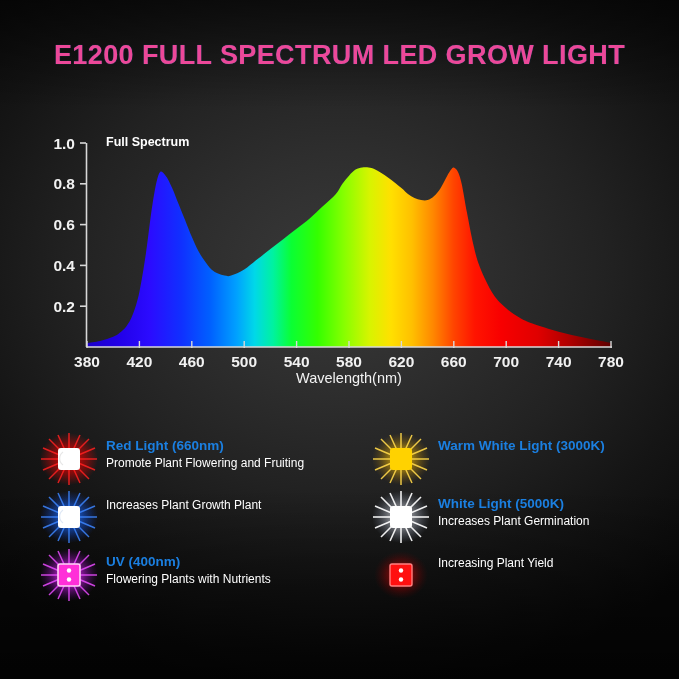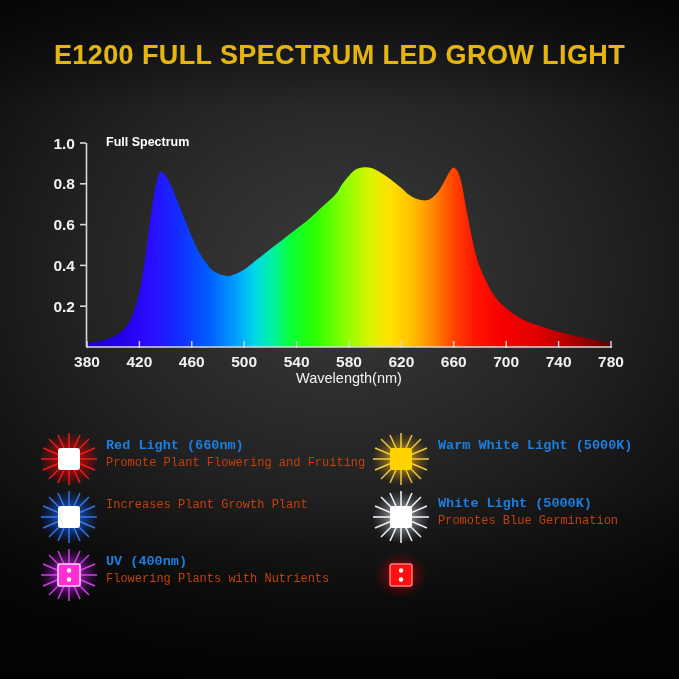--- a/index.html
+++ b/index.html
@@ -17,49 +17,49 @@
   #bg2 {
     position:absolute; inset:0;
     background:linear-gradient(180deg, rgba(0,0,0,.55) 0%, rgba(0,0,0,0) 16%, rgba(0,0,0,0) 72%, rgba(0,0,0,.65) 100%);
   }
   #root { position:absolute; inset:0; }
 
   
   .title {
     position:absolute; left:0; top:40px; width:679px;
     text-align:center;
-    color:#eab308;
+    color:#ec4899;
     font-size:27px; font-weight:bold;
     letter-spacing:.4px;
     text-shadow:0 0 1px rgba(40,140,240,.5);
   }
 
   
   #chart-wrap { position:absolute; left:0; top:0; width:679px; height:679px; }
   .chart-svg { position:absolute; left:0; top:0; }
   .axis-tick-label { fill:#f2f2f2; font-size:15.5px; font-family:"Liberation Sans",sans-serif; font-weight:bold; }
   .axis-title { fill:#f2f2f2; font-size:14.5px; font-family:"Liberation Sans",sans-serif; }
   .plot-label { fill:#ffffff; font-size:12.5px; font-family:"Liberation Sans",sans-serif; font-weight:bold; }
 
   
-  .legend { position:absolute; left:0; top:432px; width:537px; height:190px;font-family:Liberation Mono, monospace; }
+  .legend { position:absolute; left:0; top:432px; width:537px; height:190px; }
   .leg-col { position:absolute; top:0; width:320px; }
   .leg-col.left  { left:38px; }
   .leg-col.right { left:370px; }
   .leg-item { position:relative; height:54px; margin-bottom:4px; }
   .leg-icon-box {
     position:absolute; left:0; top:0; width:62px; height:54px;
   }
   .leg-text { position:absolute; left:68px; top:6px; }
   .leg-title {
     color:#1b7fe0; font-size:13.5px; font-weight:bold; line-height:16px;
     white-space:nowrap;
   }
   .leg-sub {
-    color:#c2410c; font-size:12px; line-height:16px; margin-top:1px;
+    color:#ffffff; font-size:12px; line-height:16px; margin-top:1px;
     white-space:nowrap;
   }
 </style>
 </head>
 <body>
 
 <div id="bg"></div>
 <div id="bg2"></div>
 
 <div id="root">
@@ -293,21 +293,21 @@
                 <line x1="31" y1="27" x2="42" y2="51"></line>
               <line x1="31" y1="27" x2="5" y2="16"></line>
                 <line x1="31" y1="27" x2="57" y2="16"></line>
               <line x1="31" y1="27" x2="5" y2="38"></line>
                 <line x1="31" y1="27" x2="57" y2="38"></line>
             </g>
             <rect x="20" y="16" width="22" height="22" rx="3" fill="#ffd200"></rect>
           </svg>
         </div>
         <div class="leg-text">
-          <div class="leg-title">Warm White Light (5000K)</div>
+          <div class="leg-title">Warm White Light (3000K)</div>
         </div>
       </div>
 
       <div class="leg-item">
         <div class="leg-icon-box">
           <svg width="62" height="54" viewBox="0 0 62 54">
             <defs>
               <radialGradient id="gWh" cx="50%" cy="50%" r="50%">
                 <stop offset="0%" stop-color="#ffffff" stop-opacity=".95"></stop>
                 <stop offset="40%" stop-color="#eef3ff" stop-opacity=".45"></stop>
@@ -331,40 +331,41 @@
               <line x1="31" y1="27" x2="5" y2="16"></line>
                 <line x1="31" y1="27" x2="57" y2="16"></line>
               <line x1="31" y1="27" x2="5" y2="38"></line>
                 <line x1="31" y1="27" x2="57" y2="38"></line>
             </g>
             <rect x="20" y="16" width="22" height="22" rx="3" fill="#ffffff"></rect>
           </svg>
         </div>
         <div class="leg-text">
           <div class="leg-title">White Light (5000K)</div>
-          <div class="leg-sub">Promotes Blue Germination</div>
+          <div class="leg-sub">Increases Plant Germination</div>
         </div>
       </div>
 
       <div class="leg-item">
         <div class="leg-icon-box">
           <svg width="62" height="54" viewBox="0 0 62 54">
             <defs>
               <radialGradient id="gIR" cx="50%" cy="50%" r="50%">
                 <stop offset="0%" stop-color="#ff4040" stop-opacity=".85"></stop>
                 <stop offset="40%" stop-color="#e00000" stop-opacity=".45"></stop>
                 <stop offset="100%" stop-color="#700000" stop-opacity="0"></stop>
               </radialGradient>
             </defs>
             <ellipse cx="31" cy="27" rx="27" ry="24" fill="url(#gIR)"></ellipse>
             <rect x="20" y="16" width="22" height="22" rx="2" fill="#ff1010" stroke="#ff8080" stroke-width="1.4"></rect>
             <circle cx="31" cy="22.5" r="2.2" fill="#ffffff"></circle>
             <circle cx="31" cy="31.5" r="2.2" fill="#ffffff"></circle>
           </svg>
         </div>
         <div class="leg-text">
+          <div class="leg-sub">Increasing Plant Yield</div>
         </div>
       </div>
 
     </div>
   </div>
 
 </div>
 
 </body></html>

